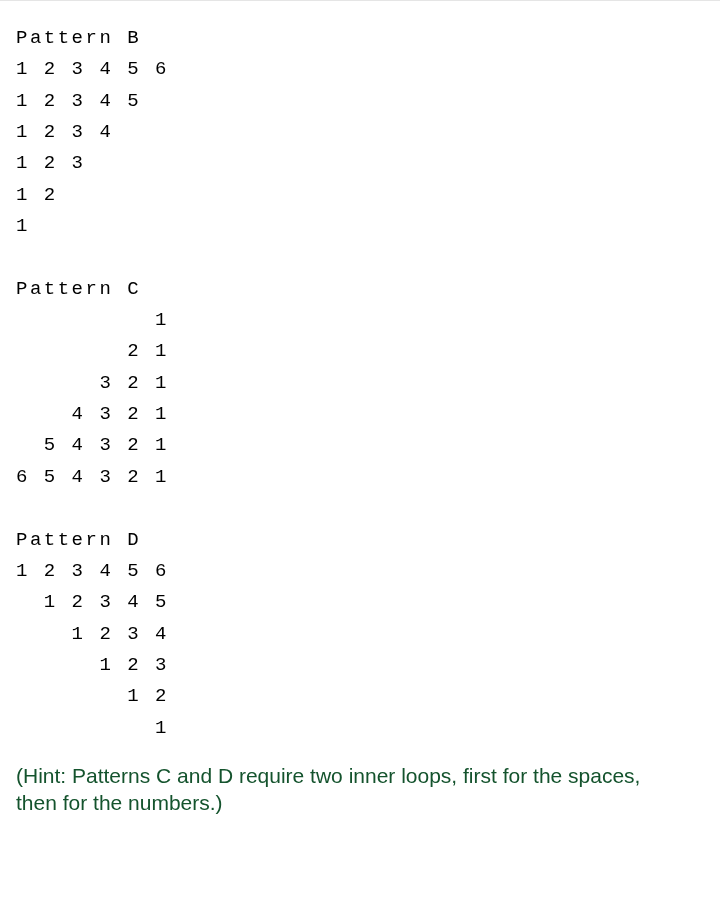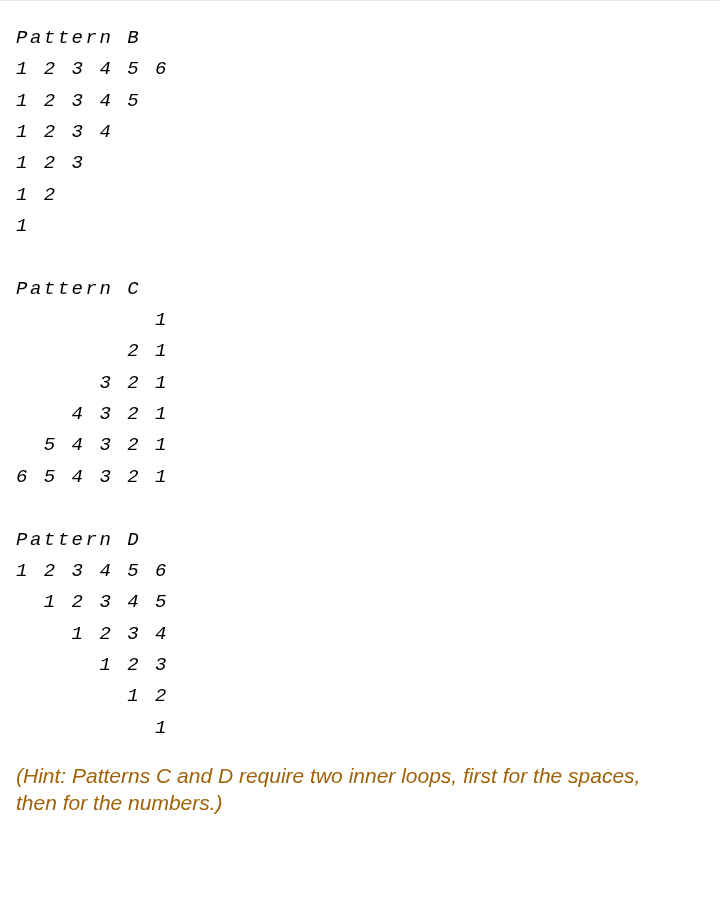--- a/index.html
+++ b/index.html
@@ -1,19 +1,18 @@
 <!DOCTYPE html>
 <html><head>
 <meta charset="utf-8">
 <style>
   * {
     margin: 0;
     padding: 0;
     box-sizing: border-box;
-    font-style: italic;
   }
   body {
     background: #ffffff;
     font-family: Georgia, 'Times New Roman', serif;
     width: 720px;
     height: 910px;
     padding: 0;
     overflow: hidden;
   }
   .page {
@@ -27,21 +26,21 @@
     white-space: pre;
     color: #000;
     padding-top: 22px;
     padding-bottom: 10px;
     letter-spacing: 2.5px;
   }
   .hint {
     font-family: -apple-system, BlinkMacSystemFont, 'Segoe UI', Helvetica, Arial, sans-serif;
     font-size: 21px;
     line-height: 1.3;
-    color: #a16207;
+    color: #14532d;
     padding: 8px 0 0 0;
     max-width: 640px;
   }
 </style>
 </head>
 <body>
 
 <div class="page">
   <div class="code-block"><span>Pattern B</span>
 <span>1 2 3 4 5 6</span>

